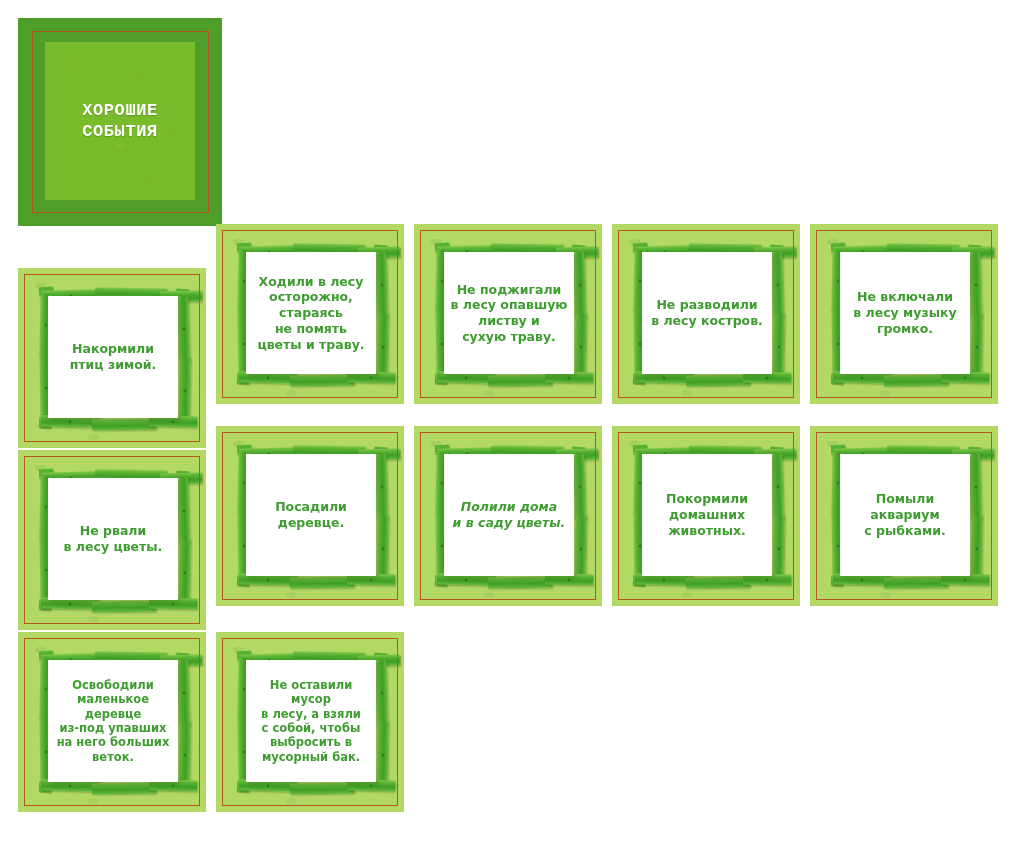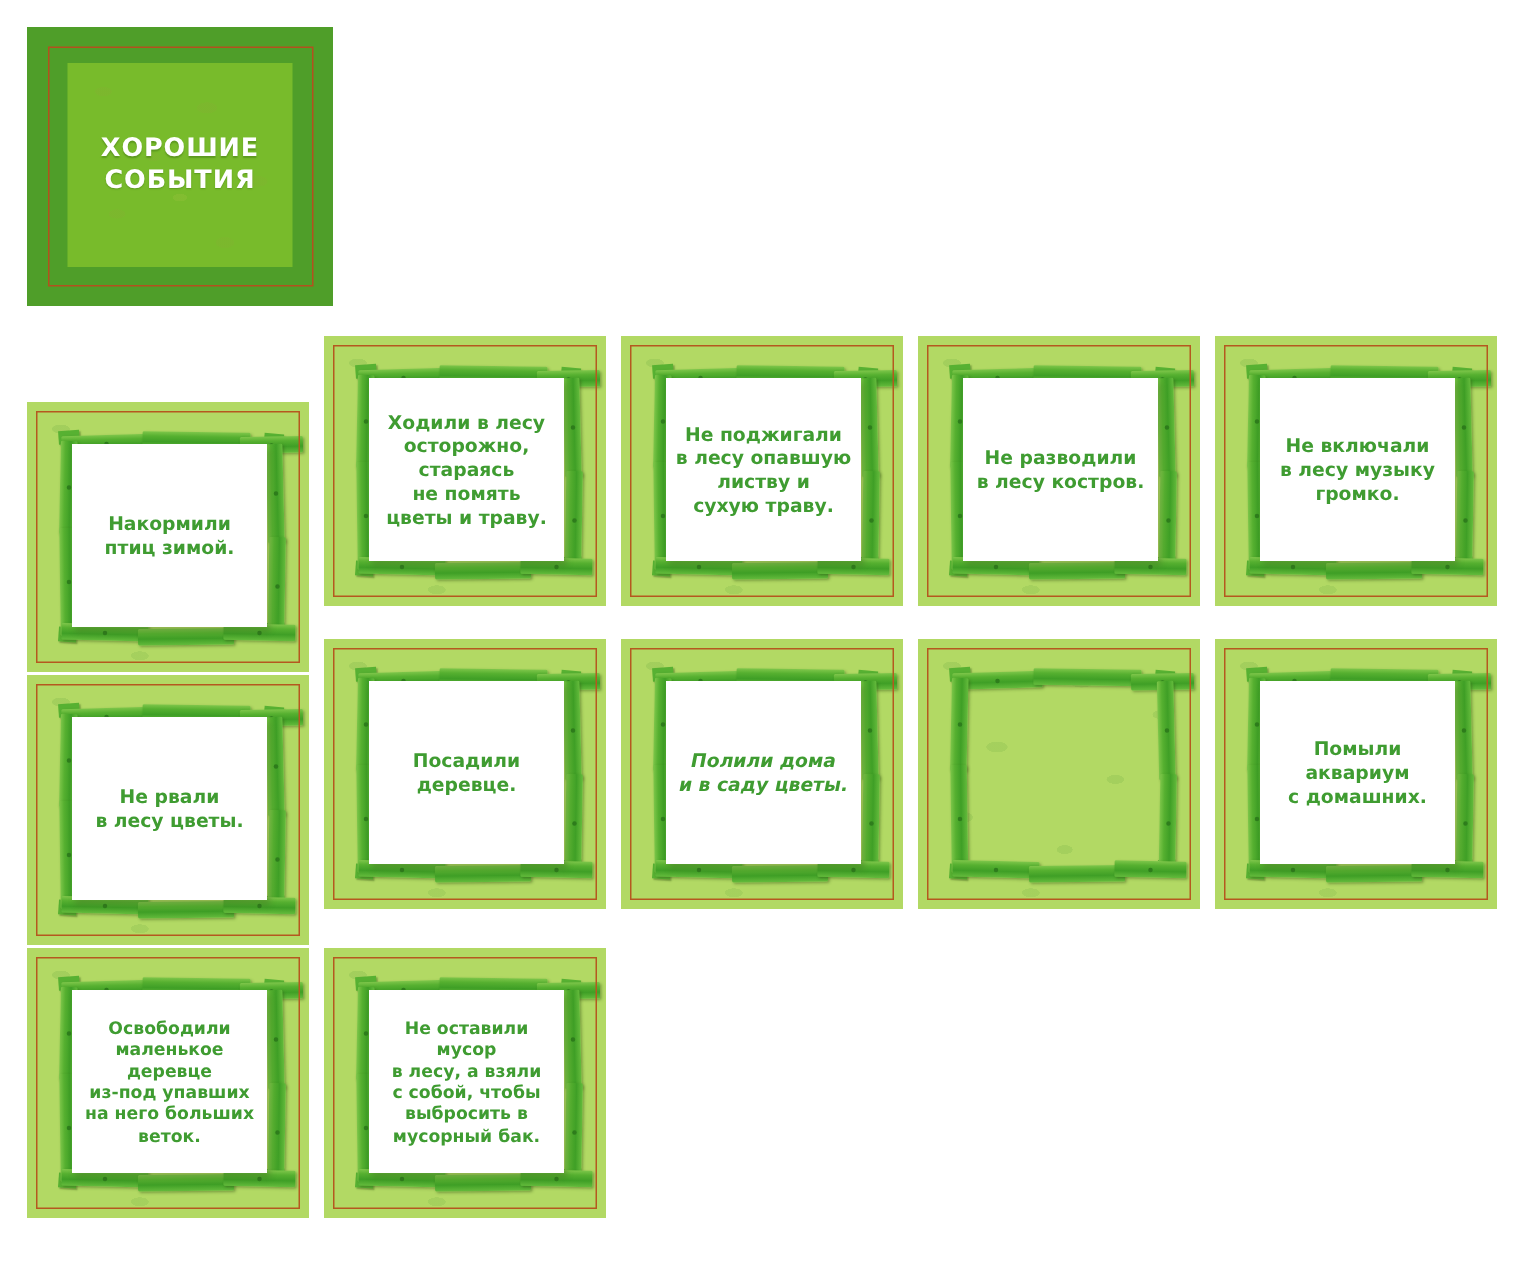--- a/index.html
+++ b/index.html
@@ -7,23 +7,24 @@
     width:1014px;height:844px;
     background:#ffffff;
     font-family:"DejaVu Sans","Liberation Sans",sans-serif;
     overflow:hidden;
     position:relative;
   }
 
   
   #title-card{
     position:absolute;
-    left:18px;top:18px;width:204px;height:186px;
+    left:18px;top:18px;width:204px;height:208px;
     background:#4f9e29;
     box-sizing:border-box;
+    font-family:Liberation Mono, monospace;
   }
   #title-card .title-rule{
     position:absolute;
     left:14px;top:13px;right:13px;bottom:13px;
     border:1px solid #b3511e;
     box-sizing:border-box;
     pointer-events:none;
   }
   #title-card .title-inner{
     position:absolute;
@@ -349,20 +350,25 @@
         <div class="plank p-top-m nonail"></div>
         <div class="plank p-top-r"></div>
         <div class="plank vert p-left-t"></div>
         <div class="plank vert p-left-b"></div>
         <div class="plank vert p-right-t"></div>
         <div class="plank vert p-right-b"></div>
         <div class="plank p-bot-l"></div>
         <div class="plank p-bot-m nonail"></div>
         <div class="plank p-bot-r"></div>
       </div>
+      <div class="sheet">
+        <div class="sheet-text">Покормили
+домашних
+животных.</div>
+      </div>
       <div class="card-rule"></div>
     </div>
     <div class="card" style="left: 810px; top: 426px;">
       <div class="frame">
         <div class="tab t-tl"></div>
         <div class="tab t-tr"></div>
         <div class="tab t-bl"></div>
         <div class="tab t-br"></div>
         <div class="plank p-top-l"></div>
         <div class="plank p-top-m nonail"></div>
@@ -371,21 +377,21 @@
         <div class="plank vert p-left-b"></div>
         <div class="plank vert p-right-t"></div>
         <div class="plank vert p-right-b"></div>
         <div class="plank p-bot-l"></div>
         <div class="plank p-bot-m nonail"></div>
         <div class="plank p-bot-r"></div>
       </div>
       <div class="sheet">
         <div class="sheet-text">Помыли
 аквариум
-с домашних.</div>
+с рыбками.</div>
       </div>
       <div class="card-rule"></div>
     </div>
     <div class="card small-type" style="left: 18px; top: 632px; padding-left: 24px;">
       <div class="frame">
         <div class="tab t-tl"></div>
         <div class="tab t-tr"></div>
         <div class="tab t-bl"></div>
         <div class="tab t-br"></div>
         <div class="plank p-top-l"></div>

